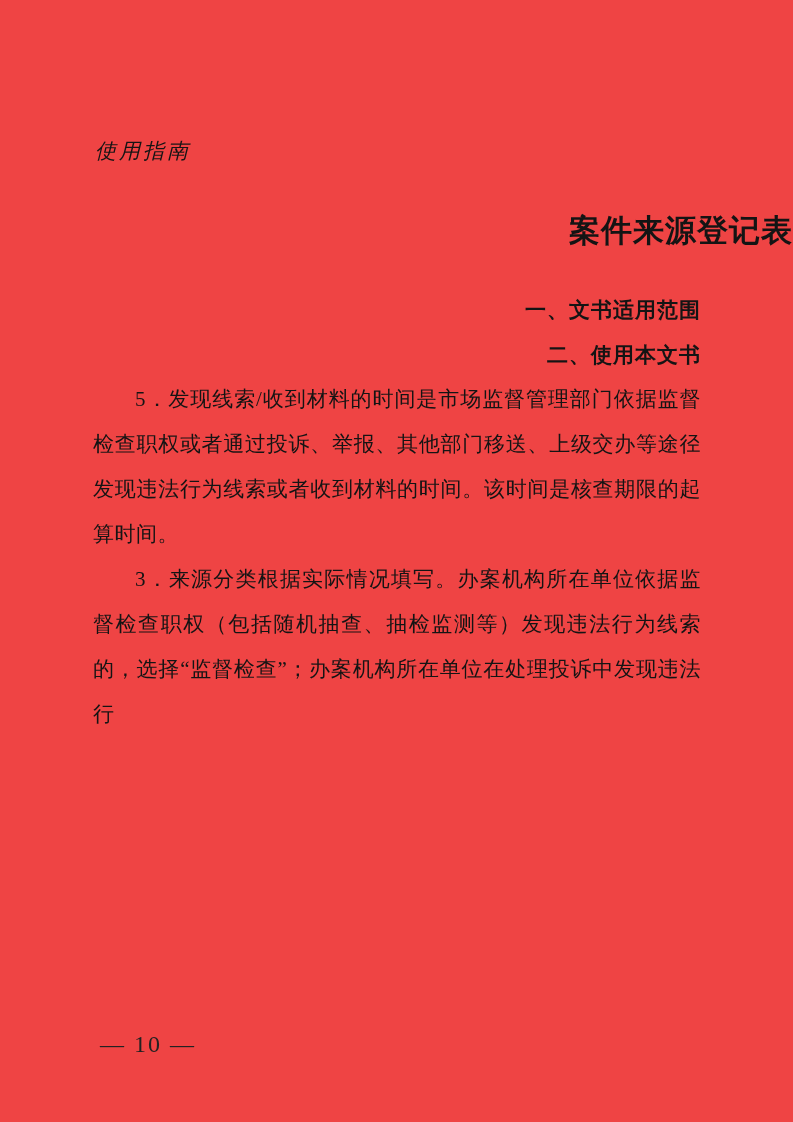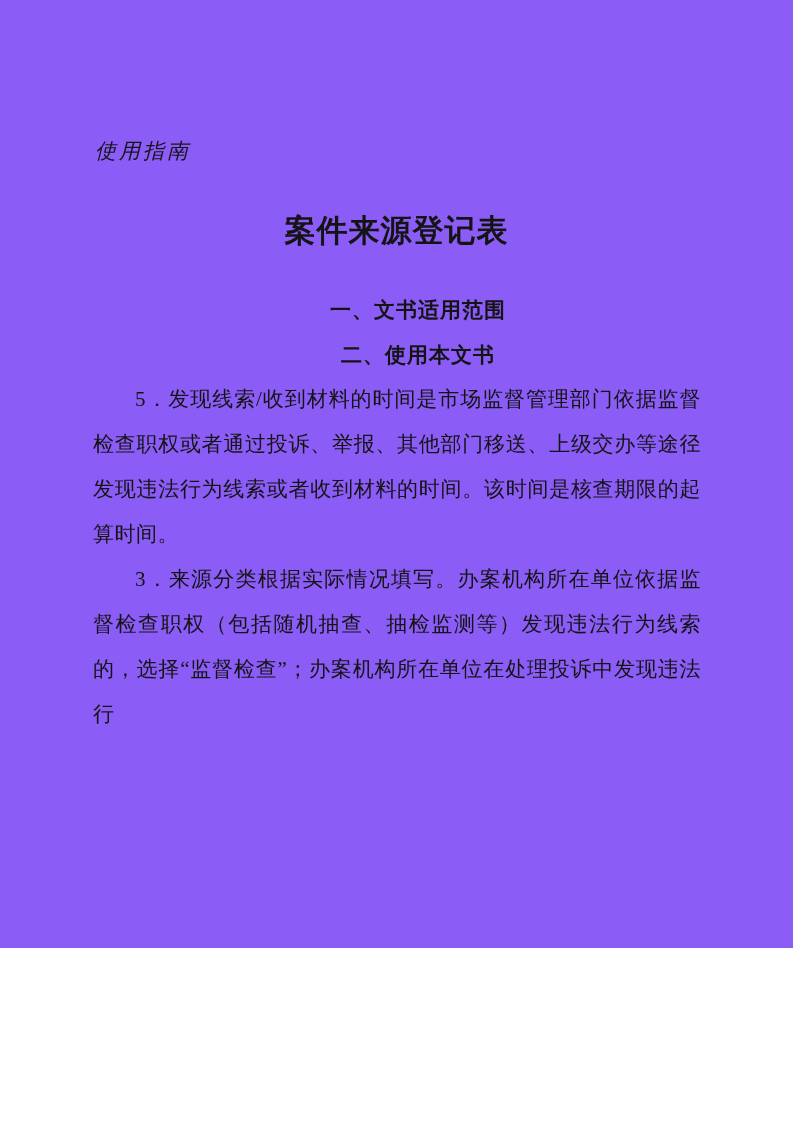--- a/index.html
+++ b/index.html
@@ -3,42 +3,42 @@
 <meta charset="utf-8">
 <style>
   html, body {
     margin: 0;
     padding: 0;
     background: #ffffff;
   }
   .page {
     position: relative;
     width: 793px;
-    height: 948px;
-    background: #8b5cf6;
+    height: 1122px;
+    background: #ef4444;
     color: #141414;
     font-family: "Liberation Serif", serif;
     overflow: hidden;
   }
   .guide-label {
     position: absolute;
     left: 95px;
     top: 137px;
     font-size: 21px;
     letter-spacing: 3px;
     font-style: italic;           
     font-family: "Liberation Serif", serif;
   }
   .doc-title {
     position: absolute;
     left: 0;
     top: 210px;
     width: 100%;
     margin: 0;
-    text-align: center;
+    text-align: right;
     font-size: 31px;
     font-weight: 700;
     letter-spacing: 1px;
     font-family: "Liberation Serif", serif;
   }
   .content {
     position: absolute;
     left: 93px;
     top: 287px;
     width: 608px;
@@ -49,21 +49,21 @@
     line-height: 45px;
     text-align: justify;
     text-indent: 2em;
     letter-spacing: 0.5px;
     word-break: break-all;
   }
   .heading {
     font-weight: 700;
     font-family: "Liberation Sans", sans-serif;  
     letter-spacing: 1px;
-    text-align: center;
+    text-align: right;
   }
   .page-number {
     position: absolute;
     left: 100px;
     top: 1031px;
     font-size: 24px;
     letter-spacing: 2px;
     color: #222222;
   }
 </style>

